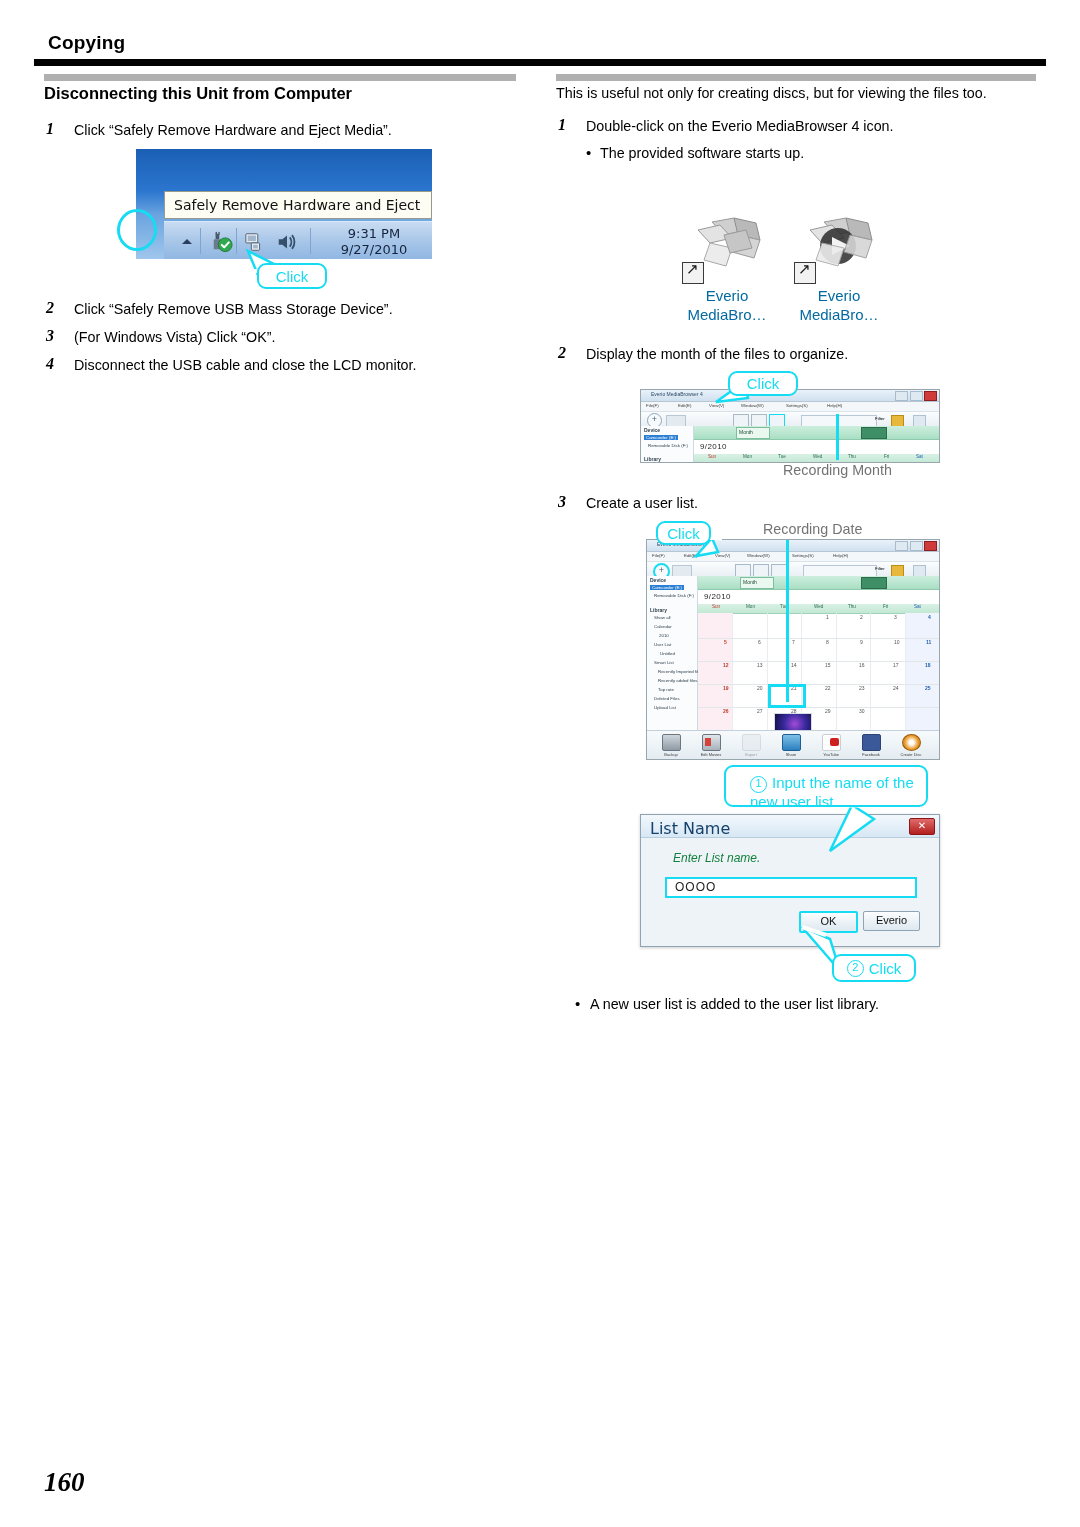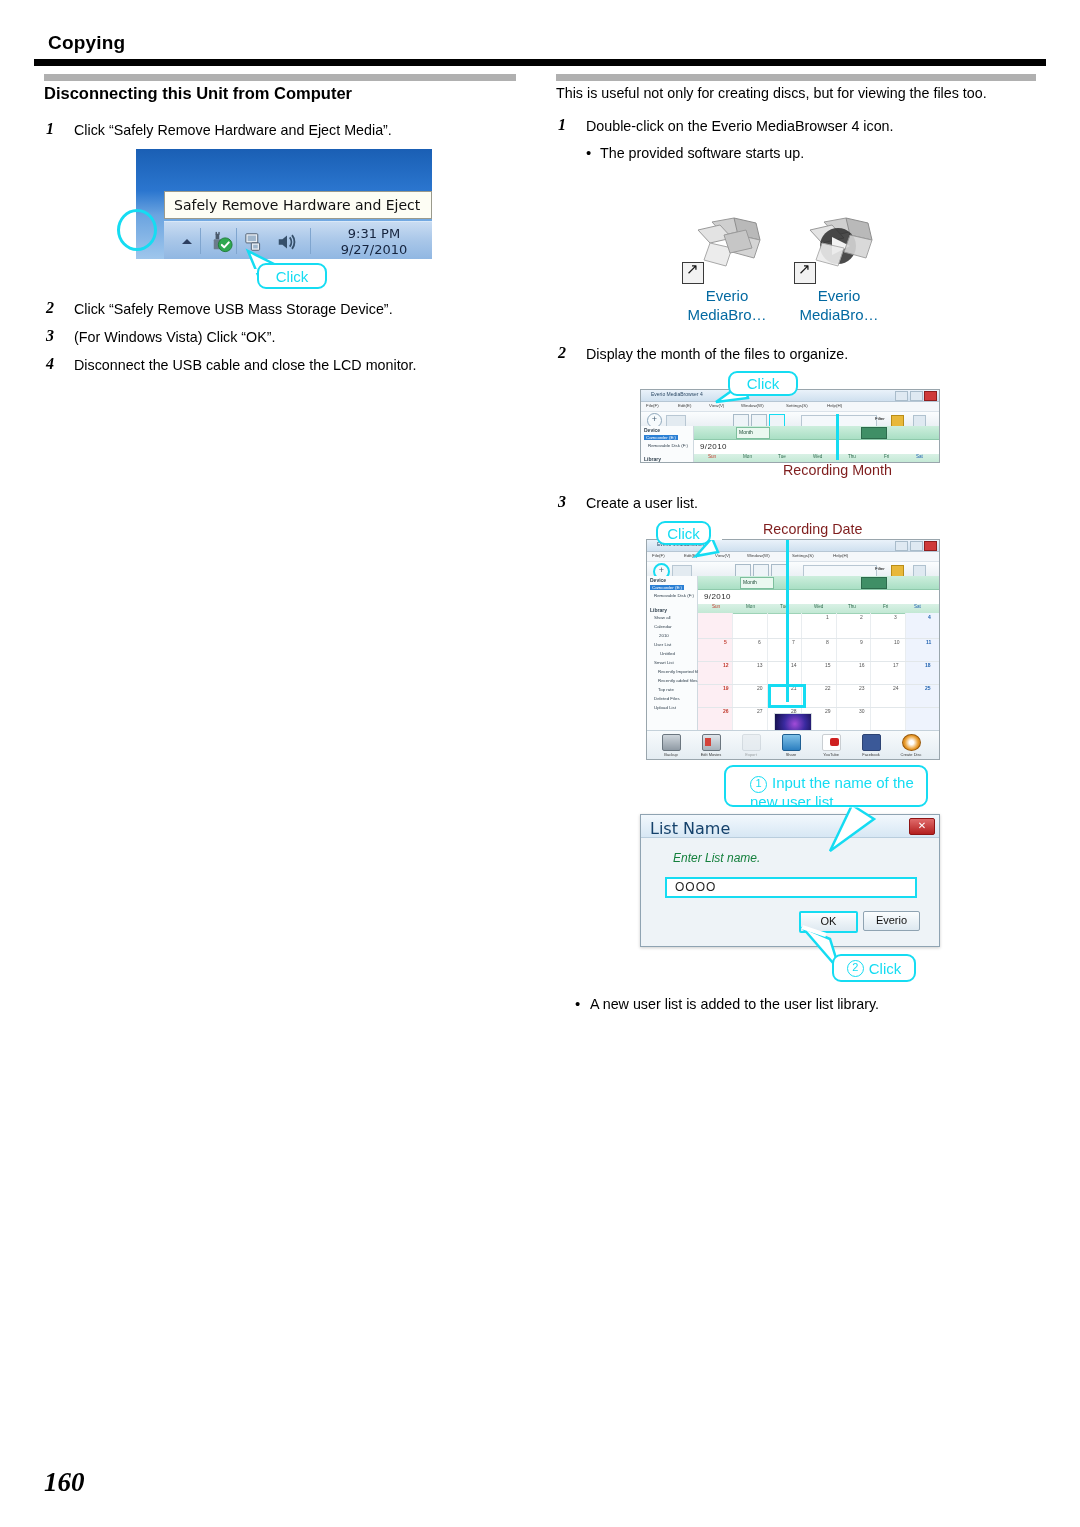--- a/index.html
+++ b/index.html
@@ -81,21 +81,21 @@
     text-align: center; font-size: 11px; margin-right: 5px;
     vertical-align: 1px;
   }
   .lead {
     position: absolute; background: #15dcf2; z-index: 39;
   }
   .lead-v { width: 2.5px; }
   .lead-svg { position: absolute; z-index: 39; overflow: visible; }
 
   .cap-label {
-    position: absolute; font-size: 14.3px; color: #7f1d1d; z-index: 41;
+    position: absolute; font-size: 14.3px; color: #737373; z-index: 41;
   }
 
   
   .taskbar-shot {
     position: absolute; left: 136px; top: 149px; width: 296px; height: 110px;
     background: linear-gradient(180deg,#1a5fb4 0%, #2b76cf 38%, #6ba4e0 60%, #9fc6ec 100%);
     overflow: hidden;
   }
   .tip-balloon {
     position: absolute; left: 28px; top: 42px; width: 268px; height: 28px;

